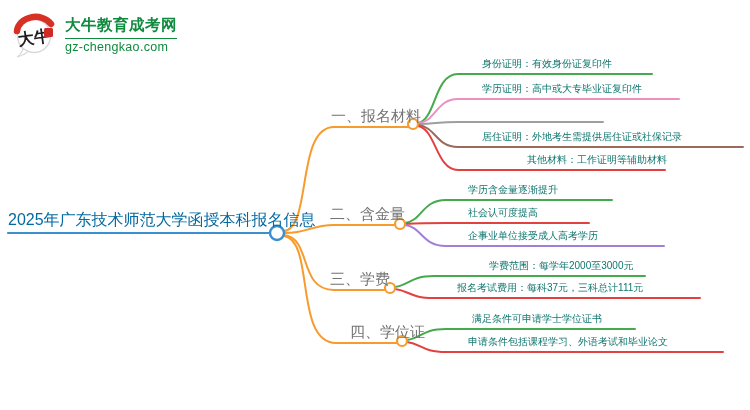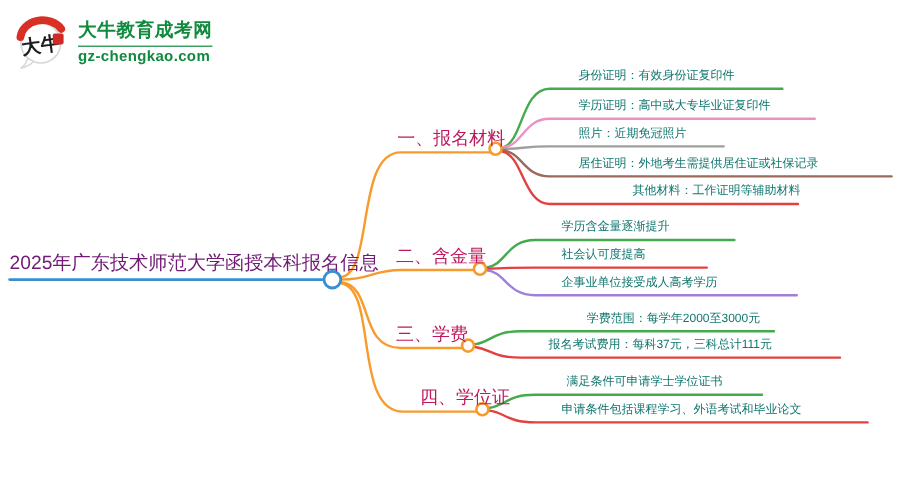--- a/index.html
+++ b/index.html
@@ -5,28 +5,28 @@
   html,body{margin:0;padding:0;background:#fff;}
   #canvas{
     position:relative;width:750px;height:410px;background:#ffffff;
     font-family:"Liberation Sans","DejaVu Sans",sans-serif;overflow:hidden;
   }
   #wires{position:absolute;left:0;top:0;}
   .label{
     position:absolute;white-space:nowrap;color:#0f766e;
     font-size:10px;line-height:18px;
   }
-  .root-label{font-size:16px;line-height:21px;color:#701a75;}
-  .branch-label{font-size:15px;line-height:19px;color:#be185d;}
+  .root-label{font-size:16px;line-height:21px;color:#0369a1;}
+  .branch-label{font-size:15px;line-height:19px;color:#737373;}
   
   #logo{position:absolute;left:10px;top:9px;display:flex;align-items:center;gap:7px;}
   .logo-text{display:flex;flex-direction:column;}
   .logo-name{font-size:15.5px;font-weight:bold;color:#0f8a3e;letter-spacing:0.5px;}
   .logo-rule{height:0;border-top:1.5px solid #0f8a3e;margin:2px 0 1px 0;}
-  .logo-domain{font-size:12.5px;font-weight:bold;color:#0f8a3e;letter-spacing:0.3px;}
+  .logo-domain{font-size:12.5px;font-weight:normal;color:#0f8a3e;letter-spacing:0.3px;}
 </style>
 </head>
 <body>
 
 <div id="canvas">
 
   <svg id="wires" width="750" height="410" viewBox="0 0 750 410">
     <g fill="none" stroke-linecap="round" stroke-width="2">
 
       <path d="M8,233 H270" stroke="#3a8fd0" stroke-width="2.2"></path>
@@ -77,21 +77,20 @@
 
   <div class="label root-label" style="left:8px;top:209px;">2025年广东技术师范大学函授本科报名信息</div>
 
   <div class="label branch-label" style="left:331px;top:106px;">一、报名材料</div>
   <div class="label branch-label" style="left:330px;top:204px;">二、含金量</div>
   <div class="label branch-label" style="left:330px;top:269px;">三、学费</div>
   <div class="label branch-label" style="left:350px;top:322px;">四、学位证</div>
 
   <div class="label" style="left:482px;top:55px;">身份证明：有效身份证复印件</div>
   <div class="label" style="left:482px;top:80px;">学历证明：高中或大专毕业证复印件</div>
-  <div class="label" style="left:482px;top:103px;">照片：近期免冠照片</div>
   <div class="label" style="left:482px;top:128px;">居住证明：外地考生需提供居住证或社保记录</div>
   <div class="label" style="left:482px;top:151px;margin-left:45px;">其他材料：工作证明等辅助材料</div>
 
   <div class="label" style="left:468px;top:181px;">学历含金量逐渐提升</div>
   <div class="label" style="left:468px;top:204px;">社会认可度提高</div>
   <div class="label" style="left:468px;top:227px;">企事业单位接受成人高考学历</div>
 
   <div class="label" style="left:457px;top:257px;margin-left:32px;">学费范围：每学年2000至3000元</div>
   <div class="label" style="left:457px;top:279px;">报名考试费用：每科37元，三科总计111元</div>
 

